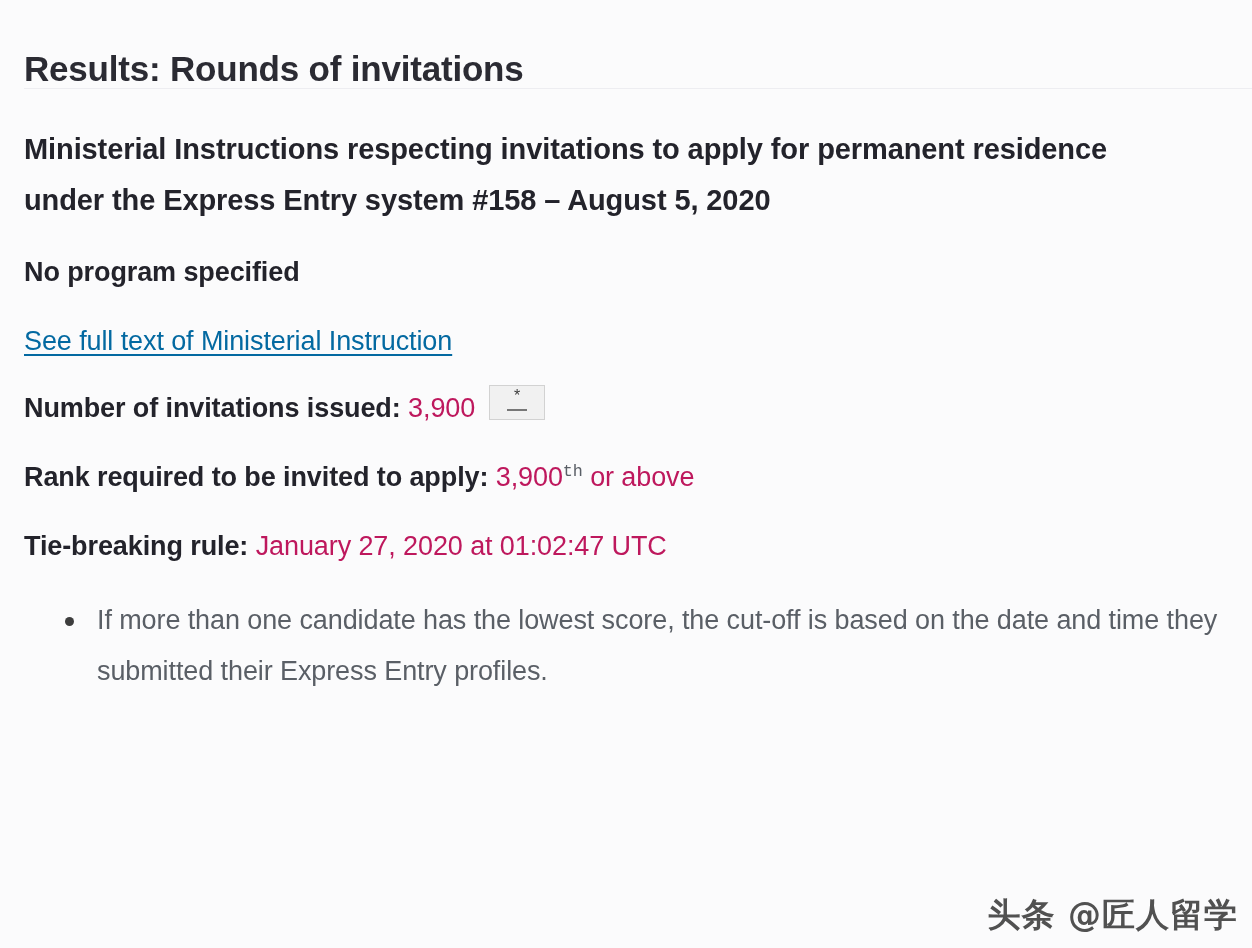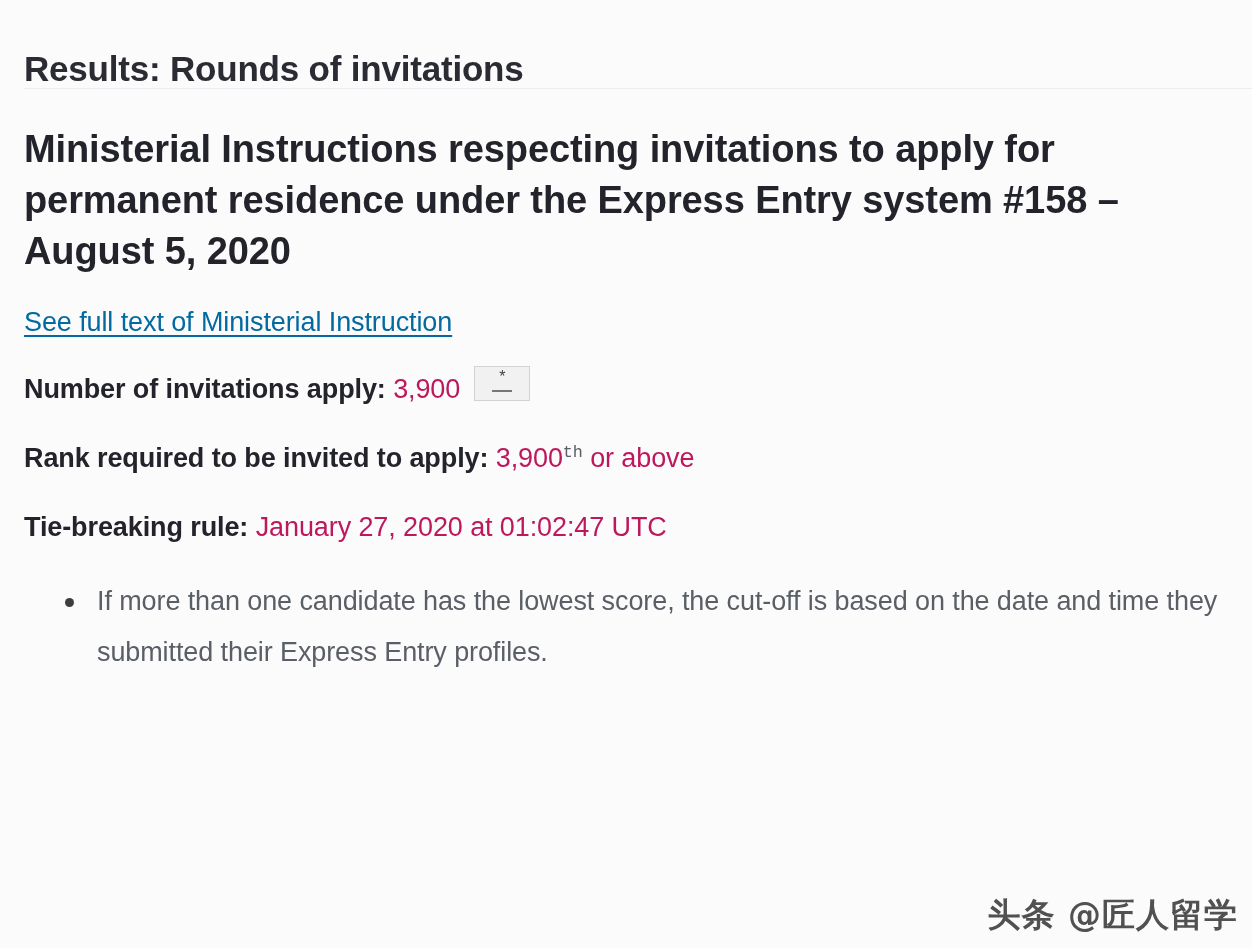--- a/index.html
+++ b/index.html
@@ -47,21 +47,21 @@
   
   .content {
     position: absolute;
     left: 24px;
     top: 124px;
     width: 1200px;
     color: #555a60;
   }
 
   .mi-heading {
-    font-size: 38px;
+    font-size: 29px;
     font-weight: bold;
     color: #23232b;
     line-height: 51px;
     letter-spacing: -0.1px;
     margin: 0 0 26px 0;
     max-width: 1115px;
   }
 
   .program-line {
     font-size: 27px;
@@ -190,25 +190,26 @@
 <div class="page">
 
   <h1 class="page-title">Results: Rounds of invitations</h1>
 
   <div class="title-divider"></div>
 
   <div class="content">
 
     <p class="mi-heading">Ministerial Instructions respecting invitations to apply for permanent residence under the Express Entry system #158 – August 5, 2020</p>
 
+    <p class="program-line">No program specified</p>
 
     <a class="mi-link">See full text of Ministerial Instruction</a>
 
     <p class="fact-line">
-      <span class="lbl">Number of invitations apply:</span>
+      <span class="lbl">Number of invitations issued:</span>
       <span class="val">3,900</span><span class="footnote-ref">
         <span class="star">*</span>
         <span class="bar"></span>
       </span>
     </p>
 
     <p class="fact-line">
       <span class="lbl">Rank required to be invited to apply:</span>
       <span class="val">3,900</span><sup>th</sup><span class="val"> or above</span>
     </p>

